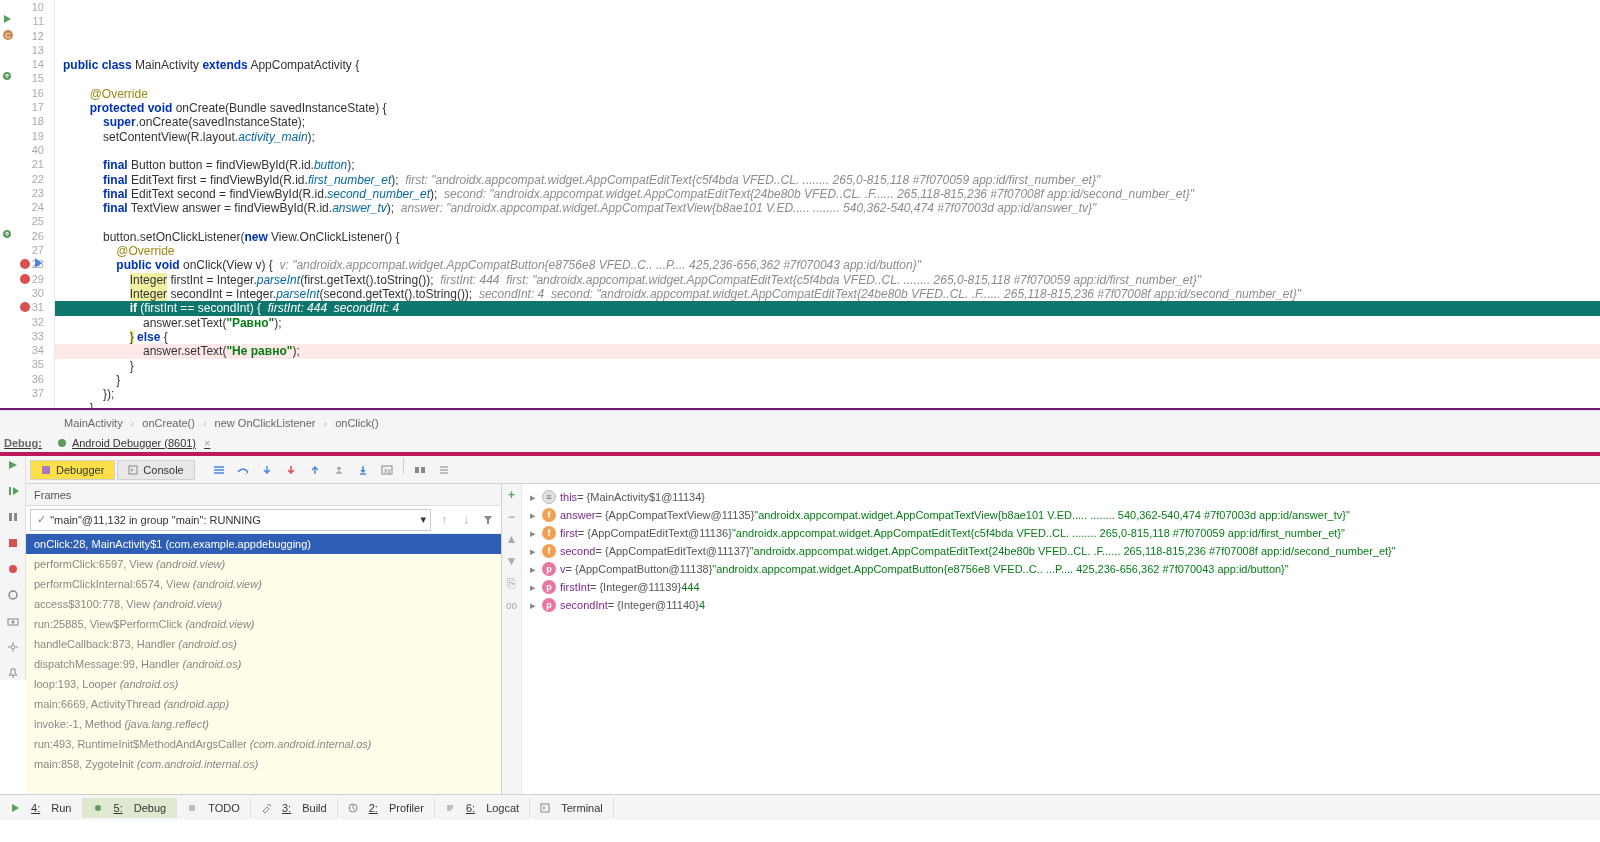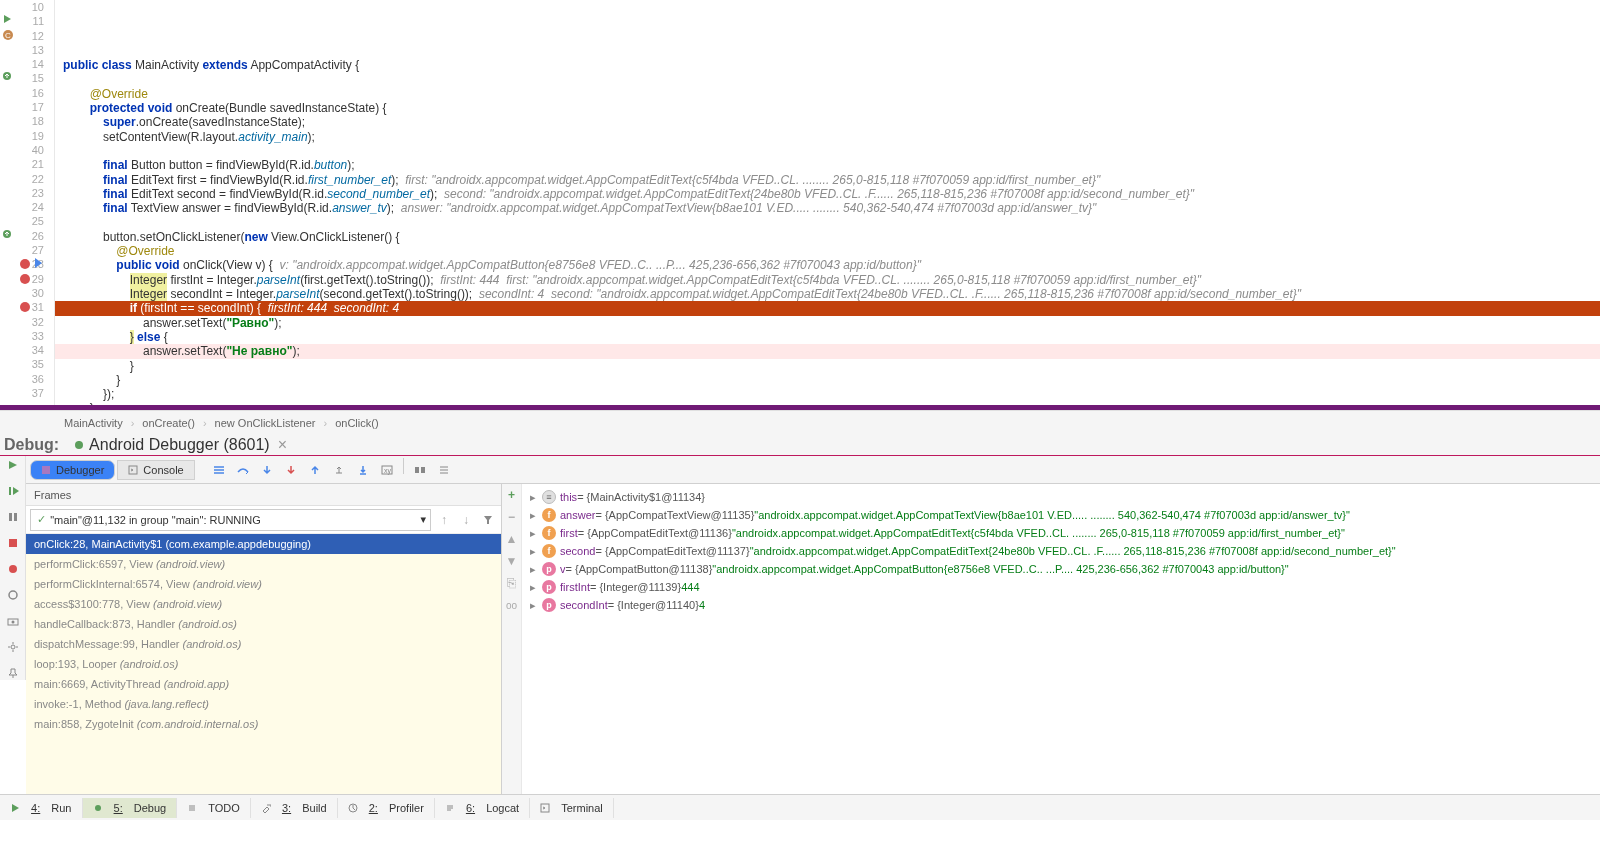--- a/index.html
+++ b/index.html
@@ -1,43 +1,43 @@
 <!DOCTYPE html>
 <html><head>
 <meta charset="utf-8">
 <style>
 * { margin: 0; padding: 0; box-sizing: border-box; font-family: 'Segoe UI', Arial, sans-serif; }
 body { background: #fff; font-size: 12px; color: #333; overflow: hidden; width: 1600px; height: 842px; }
-.editor-area { display: flex; height: 410px; background: #fff; border-bottom: 5px solid #701a75; }
+.editor-area { display: flex; height: 410px; background: #fff; border-bottom: 2px solid #701a75; }
 .gutter { width: 55px; background: #fff; border-right: 1px solid #e8e8e8; font-family: 'Consolas', monospace; font-size: 11px; color: #aaa; text-align: right; padding-right: 10px; line-height: 14.3px; position: relative; }
 .gutter-line { height: 14.3px; position: relative; }
 .gutter-icon { position: absolute; left: 2px; width: 12px; height: 12px; }
 .breakpoint { width: 10px; height: 10px; border-radius: 50%; background: #d85050; position: absolute; left: 20px; top: 2px; }
 .current-line-arrow { position: absolute; left: 35px; top: 1px; width: 0; height: 0; border-top: 5px solid transparent; border-bottom: 5px solid transparent; border-left: 7px solid #4a86e8; }
 .code-area { flex: 1; font-family: 'Consolas', 'Courier New', monospace; font-size: 12px; line-height: 14.3px; white-space: pre; overflow: hidden; margin-top: 44px; }
 .code-line { height: 14.3px; padding-left: 8px; }
-.code-line.current { background: #c2410c; color: #fff; }
+.code-line.current { background: #0f766e; color: #fff; }
 .code-line.current .kw, .code-line.current .str, .code-line.current .cmt, .code-line.current .mtd { color: #fff; }
 .code-line.err-bg { background: #ffe8e8; }
 .kw { color: #0033b3; font-weight: bold; }
 .str { color: #067d17; font-weight: bold; }
 .cmt { color: #8c8c8c; font-style: italic; }
 .mtd { color: #0369a1; font-style: italic; }
 .hl { background: #f0f0a0; }
 .breadcrumb { height: 24px; background: #f5f5f5; border-top: 1px solid #e0e0e0; display: flex; align-items: center; padding-left: 60px; font-size: 11px; color: #666; }
 .breadcrumb span { margin: 0 4px; }
 .bc-sep { color: #bbb; }
-.debug-tab-bar { height: 22px; background: #f5f5f5; border-bottom: 1px solid #be185d; display: flex; align-items: center; font-size: 16px; padding-left: 4px; }
+.debug-tab-bar { height: 22px; background: #f5f5f5; border-bottom: 4px solid #be185d; display: flex; align-items: center; font-size: 11px; padding-left: 4px; text-decoration: underline; }
 .debug-tab { padding: 2px 8px; display: flex; align-items: center; gap: 4px; }
 .debug-toolbar { height: 28px; background: #f5f5f5; border-bottom: 1px solid #d0d0d0; display: flex; align-items: center; }
 .left-tool-strip { width: 26px; height: 100%; background: #f5f5f5; border-right: 1px solid #e0e0e0; display: flex; flex-direction: column; align-items: center; padding-top: 2px; gap: 12px; }
 .tool-icon { width: 14px; height: 14px; cursor: pointer; display: flex; align-items: center; justify-content: center; }
 .dbg-tabs { display: flex; gap: 2px; margin-left: 4px; }
 .dbg-tab { padding: 3px 10px; font-size: 11px; background: #e8e8e8; border: 1px solid #d0d0d0; display: flex; align-items: center; gap: 5px; cursor: pointer; }
-.dbg-tab.active { background: #3b82f6; border-radius: 7px; }
+.dbg-tab.active { background: #fde047; }
 .dbg-actions { display: flex; gap: 0px; margin-left: 12px; }
 .dbg-action { width: 24px; height: 24px; display: flex; align-items: center; justify-content: center; cursor: pointer; }
 .debug-body { display: flex; height: 310px; }
 .frames-panel { width: 476px; border-right: 1px solid #d0d0d0; display: flex; flex-direction: column; }
 .panel-header { height: 22px; background: #f5f5f5; border-bottom: 1px solid #e0e0e0; padding-left: 8px; display: flex; align-items: center; font-size: 11px; color: #555; }
 .thread-selector { height: 28px; display: flex; align-items: center; padding: 0 4px; gap: 4px; border-bottom: 1px solid #eee; }
 .thread-combo { flex: 1; height: 22px; border: 1px solid #ccc; display: flex; align-items: center; padding: 0 6px; font-size: 11px; position: relative; }
 .thread-combo .chk { color: #5c9e5c; margin-right: 4px; }
 .combo-arrow { position: absolute; right: 4px; }
 .nav-btn { width: 18px; height: 18px; display: flex; align-items: center; justify-content: center; color: #aaa; cursor: pointer; }
@@ -284,25 +284,27 @@
               <svg width="12" height="12">
                 <path d="M2 2 L10 2 L7 6 L7 10 L5 10 L5 6 Z" fill="#888"></path>
               </svg>
             </div>
         </div>
         <div class="frames-list" id="frames-list">
             <div class="frame-item selected">onClick:28, MainActivity$1 <span class="">(com.example.appdebugging)</span></div>
             <div class="frame-item">performClick:6597, View <span class="pkg">(android.view)</span></div>
             <div class="frame-item">performClickInternal:6574, View <span class="pkg">(android.view)</span></div>
             <div class="frame-item">access$3100:778, View <span class="pkg">(android.view)</span></div>
+            <div class="frame-item">run:25885, View$PerformClick <span class="pkg">(android.view)</span></div>
             <div class="frame-item">handleCallback:873, Handler <span class="pkg">(android.os)</span></div>
             <div class="frame-item">dispatchMessage:99, Handler <span class="pkg">(android.os)</span></div>
             <div class="frame-item">loop:193, Looper <span class="pkg">(android.os)</span></div>
             <div class="frame-item">main:6669, ActivityThread <span class="pkg">(android.app)</span></div>
             <div class="frame-item">invoke:-1, Method <span class="pkg">(java.lang.reflect)</span></div>
+            <div class="frame-item">run:493, RuntimeInit$MethodAndArgsCaller <span class="pkg">(com.android.internal.os)</span></div>
             <div class="frame-item">main:858, ZygoteInit <span class="pkg">(com.android.internal.os)</span></div>
           </div>
       </div>
       <div class="variables-panel">
         <div class="vars-body">
           <div class="vars-toolbar-strip">
             <div class="tool-icon" style="color:#5c9e5c;font-weight:bold;">+</div>
             <div class="tool-icon" style="color:#aaa;font-weight:bold;">−</div>
             <div class="tool-icon" style="color:#aaa;">▲</div>
             <div class="tool-icon" style="color:#aaa;">▼</div>

